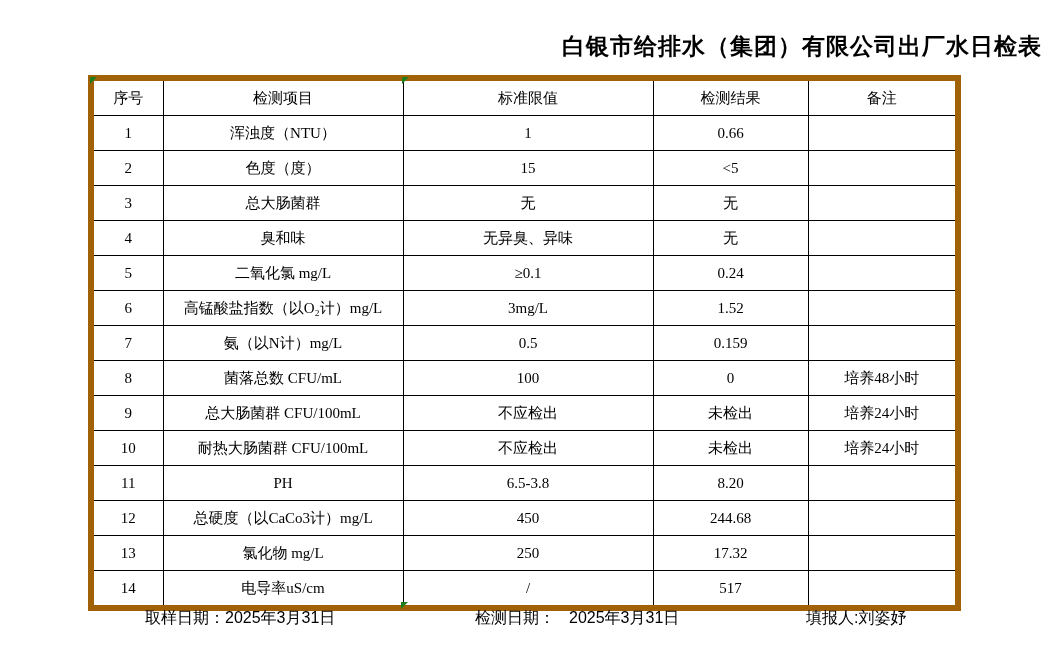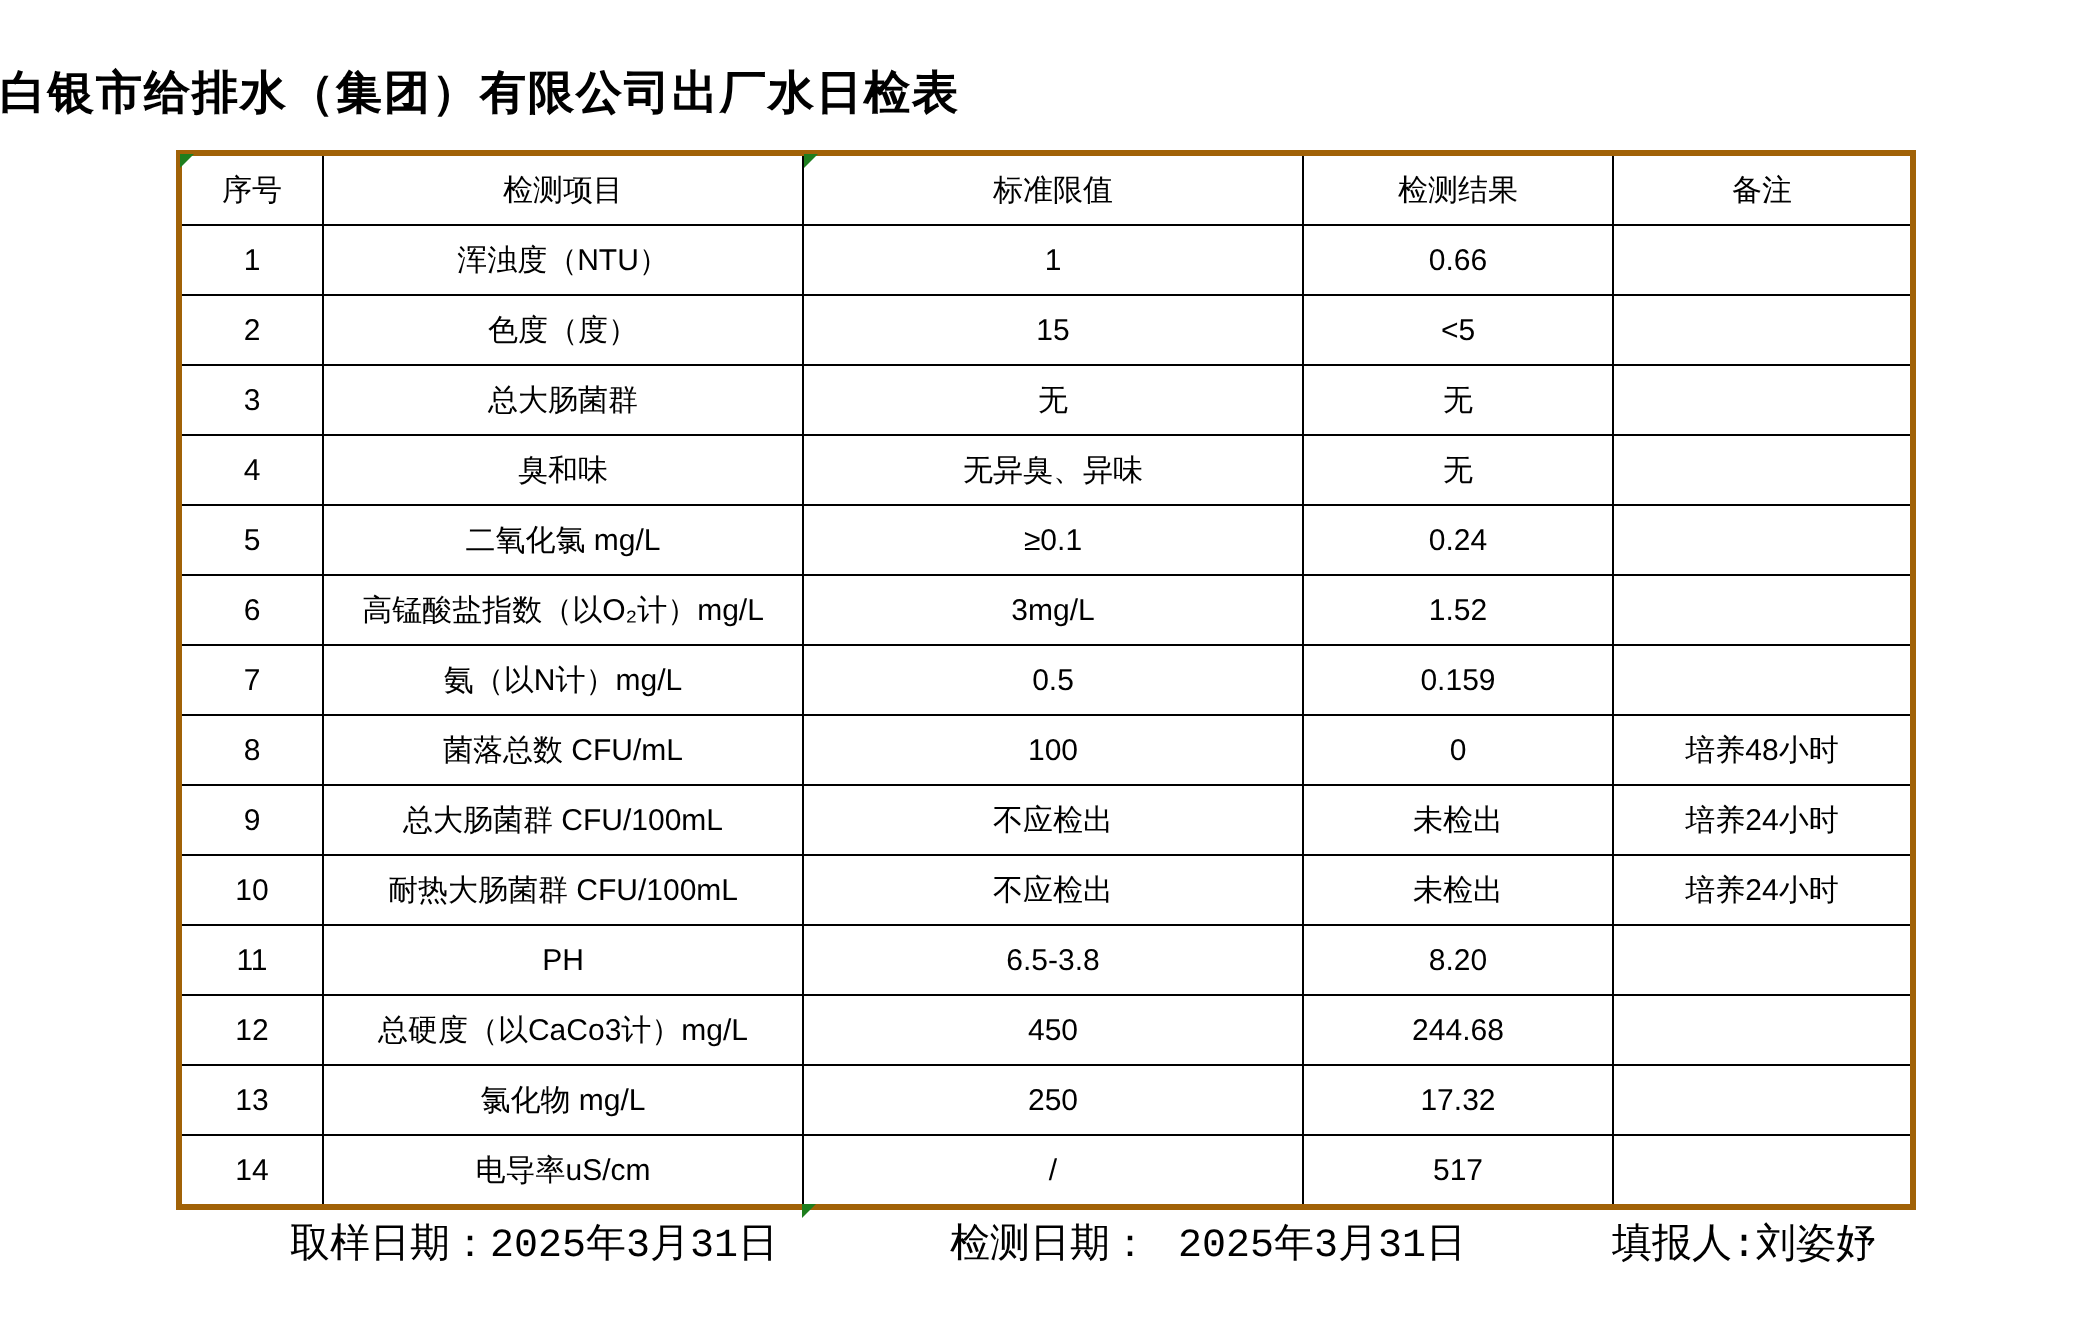--- a/index.html
+++ b/index.html
@@ -6,29 +6,30 @@
   .page {
     position:relative;
     width:1042px; height:664px;
     background:#ffffff;
     font-family:"Liberation Sans", sans-serif;
     color:#000000;
     overflow:hidden;
   }
   .doc-title {
     position:absolute; top:31px; left:0; width:100%;
-    text-align:left;
+    text-align:right;
     font-size:23px; font-weight:bold;
     letter-spacing:1px;
   }
   .table-wrap { position:absolute; left:88px; top:75px; }
   table.inspection {
     border-collapse:collapse;
     table-layout:fixed;
-    border:3px solid #a16207;
+    border:6px solid #a16207;
+    font-family:Liberation Serif, serif;
   }
   table.inspection th, table.inspection td {
     border:1px solid #000;
     height:34px;
     padding:0 2px;
     text-align:center;
     vertical-align:middle;
     font-size:15px;
     font-weight:normal;
     white-space:nowrap;
@@ -36,21 +37,21 @@
   }
   .corner-tri {
     position:absolute;
     width:0; height:0;
     border-top:7px solid #1e7e1e;
     border-right:7px solid transparent;
   }
   .tri-1 { left:2px;  top:2px; }
   .tri-2 { left:314px; top:2px; }
   .tri-3 { left:313px; top:527px; }
-  .footer { position:absolute; top:608px; left:0; width:896px; height:30px; font-size:20px;font-family:Liberation Mono, monospace; }
+  .footer { position:absolute; top:608px; left:0; width:896px; height:30px; font-size:16px; }
   .footer .f-item { position:absolute; top:0; white-space:nowrap; }
   .f-sample { left:145px; }
   .f-test   { left:475px; }
   .f-test .f-value { margin-left:14px; }
   .f-reporter { left:770px;margin-left:36px; }
 </style>
 </head>
 <body>
 
 <div class="page">

